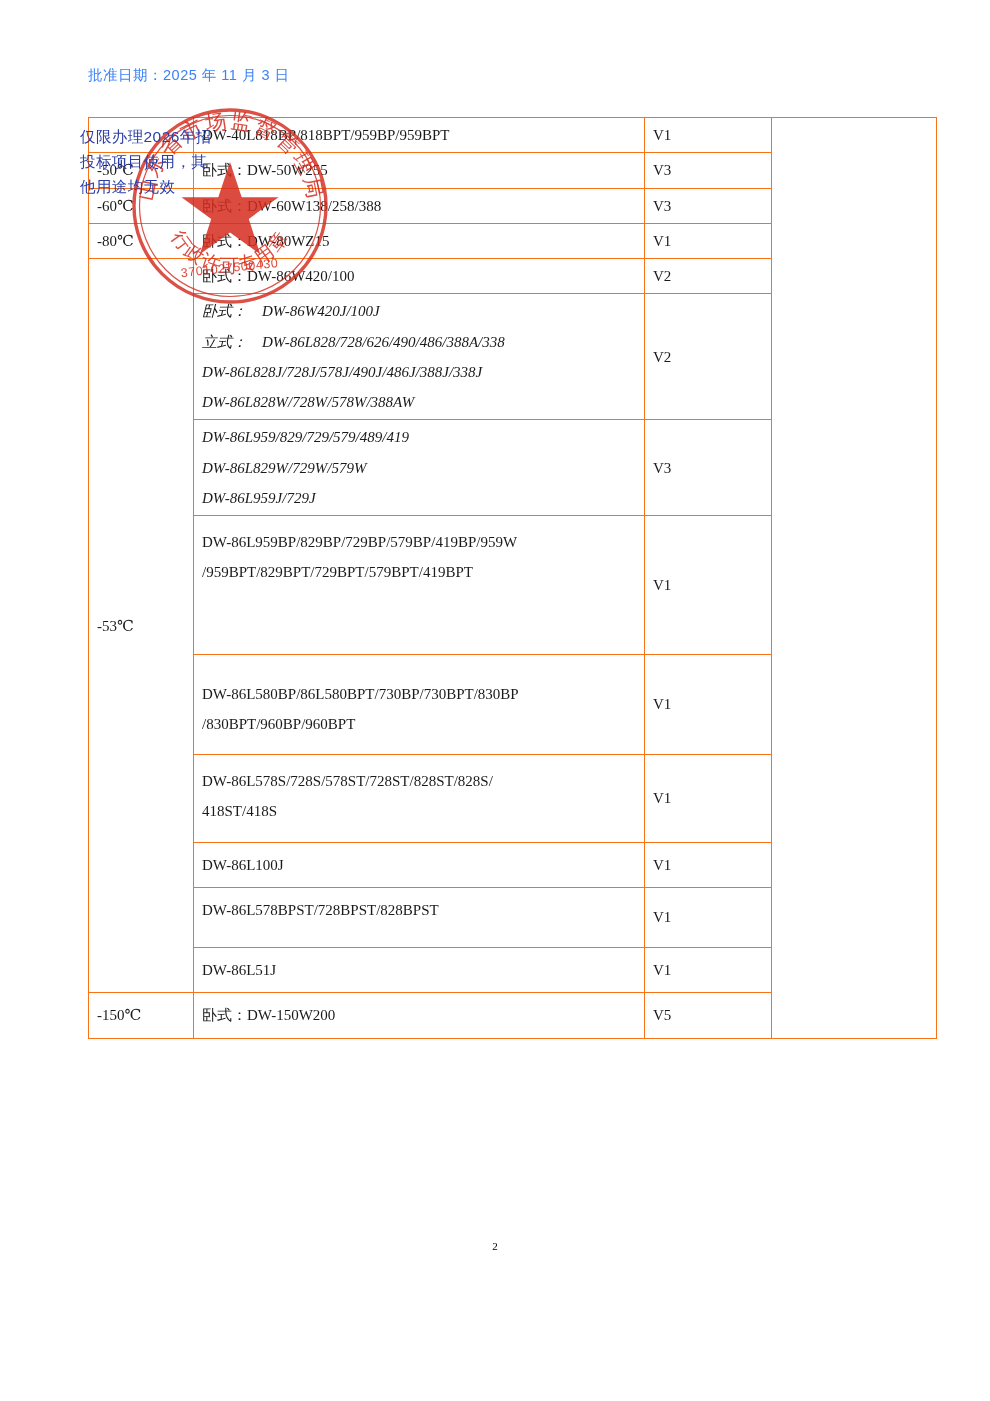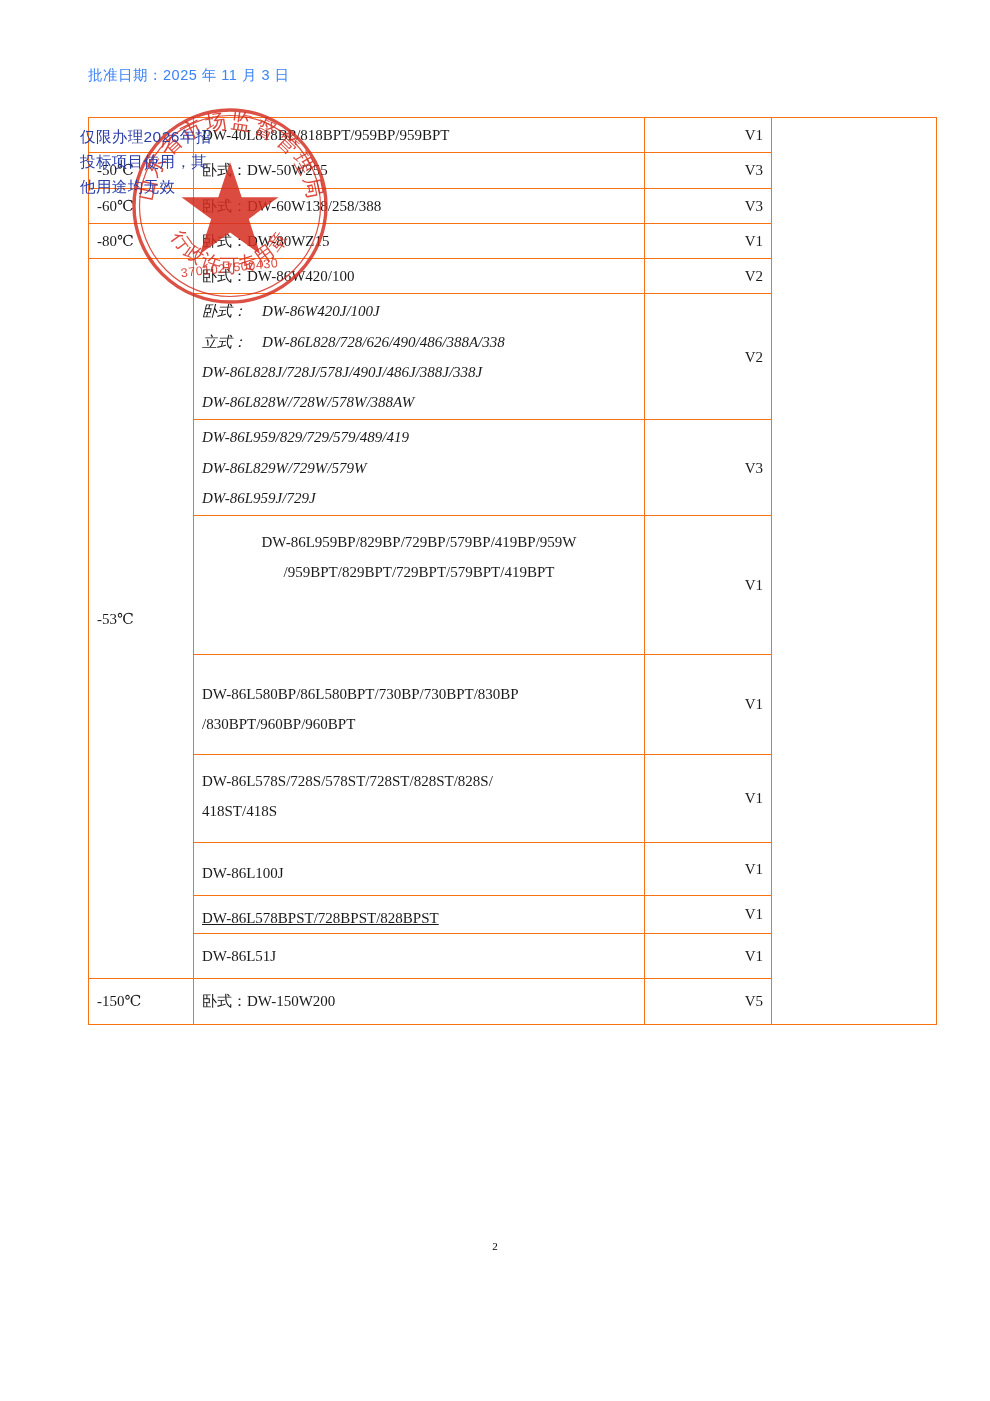--- a/index.html
+++ b/index.html
@@ -63,21 +63,21 @@
     white-space: nowrap;
     font-size: 15px;
   }
   td.col-models {
     width: 434px;
     text-align: left;
     padding-left: 11px;
   }
   td.col-ver {
     width: 110px;
-    text-align: right;
+    text-align: left;
     font-size: 15px;
   }
   td.col-blank {
     width: 148px;
   }
   .models-line {
     display: block;
     white-space: nowrap;
   }
   .models-line + .models-line {
@@ -196,21 +196,21 @@
         <tr>
           <td class="col-models tall-pad">
             <span class="models-line">DW-86L959/829/729/579/489/419</span>
             <span class="models-line">DW-86L829W/729W/579W</span>
             <span class="models-line">DW-86L959J/729J</span>
           </td>
           <td class="col-ver">V3</td>
         </tr>
 
         <tr>
-          <td class="col-models" style="padding-top:13px;padding-bottom:68px;text-align:center;">
+          <td class="col-models" style="padding-top:13px;padding-bottom:68px;">
             <span class="models-line">DW-86L959BP/829BP/729BP/579BP/419BP/959W</span>
             <span class="models-line">/959BPT/829BPT/729BPT/579BPT/419BPT</span>
           </td>
           <td class="col-ver">V1</td>
         </tr>
 
         <tr>
           <td class="col-models" style="padding-top:26px;padding-bottom:17px;">
             <span class="models-line">DW-86L580BP/86L580BPT/730BP/730BPT/830BP</span>
             <span class="models-line">/830BPT/960BP/960BPT</span>
@@ -220,28 +220,28 @@
 
         <tr>
           <td class="col-models" style="padding-top:13px;padding-bottom:17px;">
             <span class="models-line">DW-86L578S/728S/578ST/728ST/828ST/828S/</span>
             <span class="models-line">418ST/418S</span>
           </td>
           <td class="col-ver">V1</td>
         </tr>
 
         <tr>
-          <td class="col-models" style="padding-top:17px;padding-bottom:9px;">
+          <td class="col-models" style="padding-top:9px;padding-bottom:9px;">
             <span class="models-line">DW-86L100J</span>
           </td>
           <td class="col-ver">V1</td>
         </tr>
 
         <tr>
-          <td class="col-models" style="padding-top:9px;padding-bottom:2px;text-decoration:underline;">
+          <td class="col-models" style="padding-top:9px;padding-bottom:24px;">
             <span class="models-line">DW-86L578BPST/728BPST/828BPST</span>
           </td>
           <td class="col-ver">V1</td>
         </tr>
 
         <tr>
           <td class="col-models" style="padding-top:9px;padding-bottom:9px;">
             <span class="models-line">DW-86L51J</span>
           </td>
           <td class="col-ver">V1</td>

